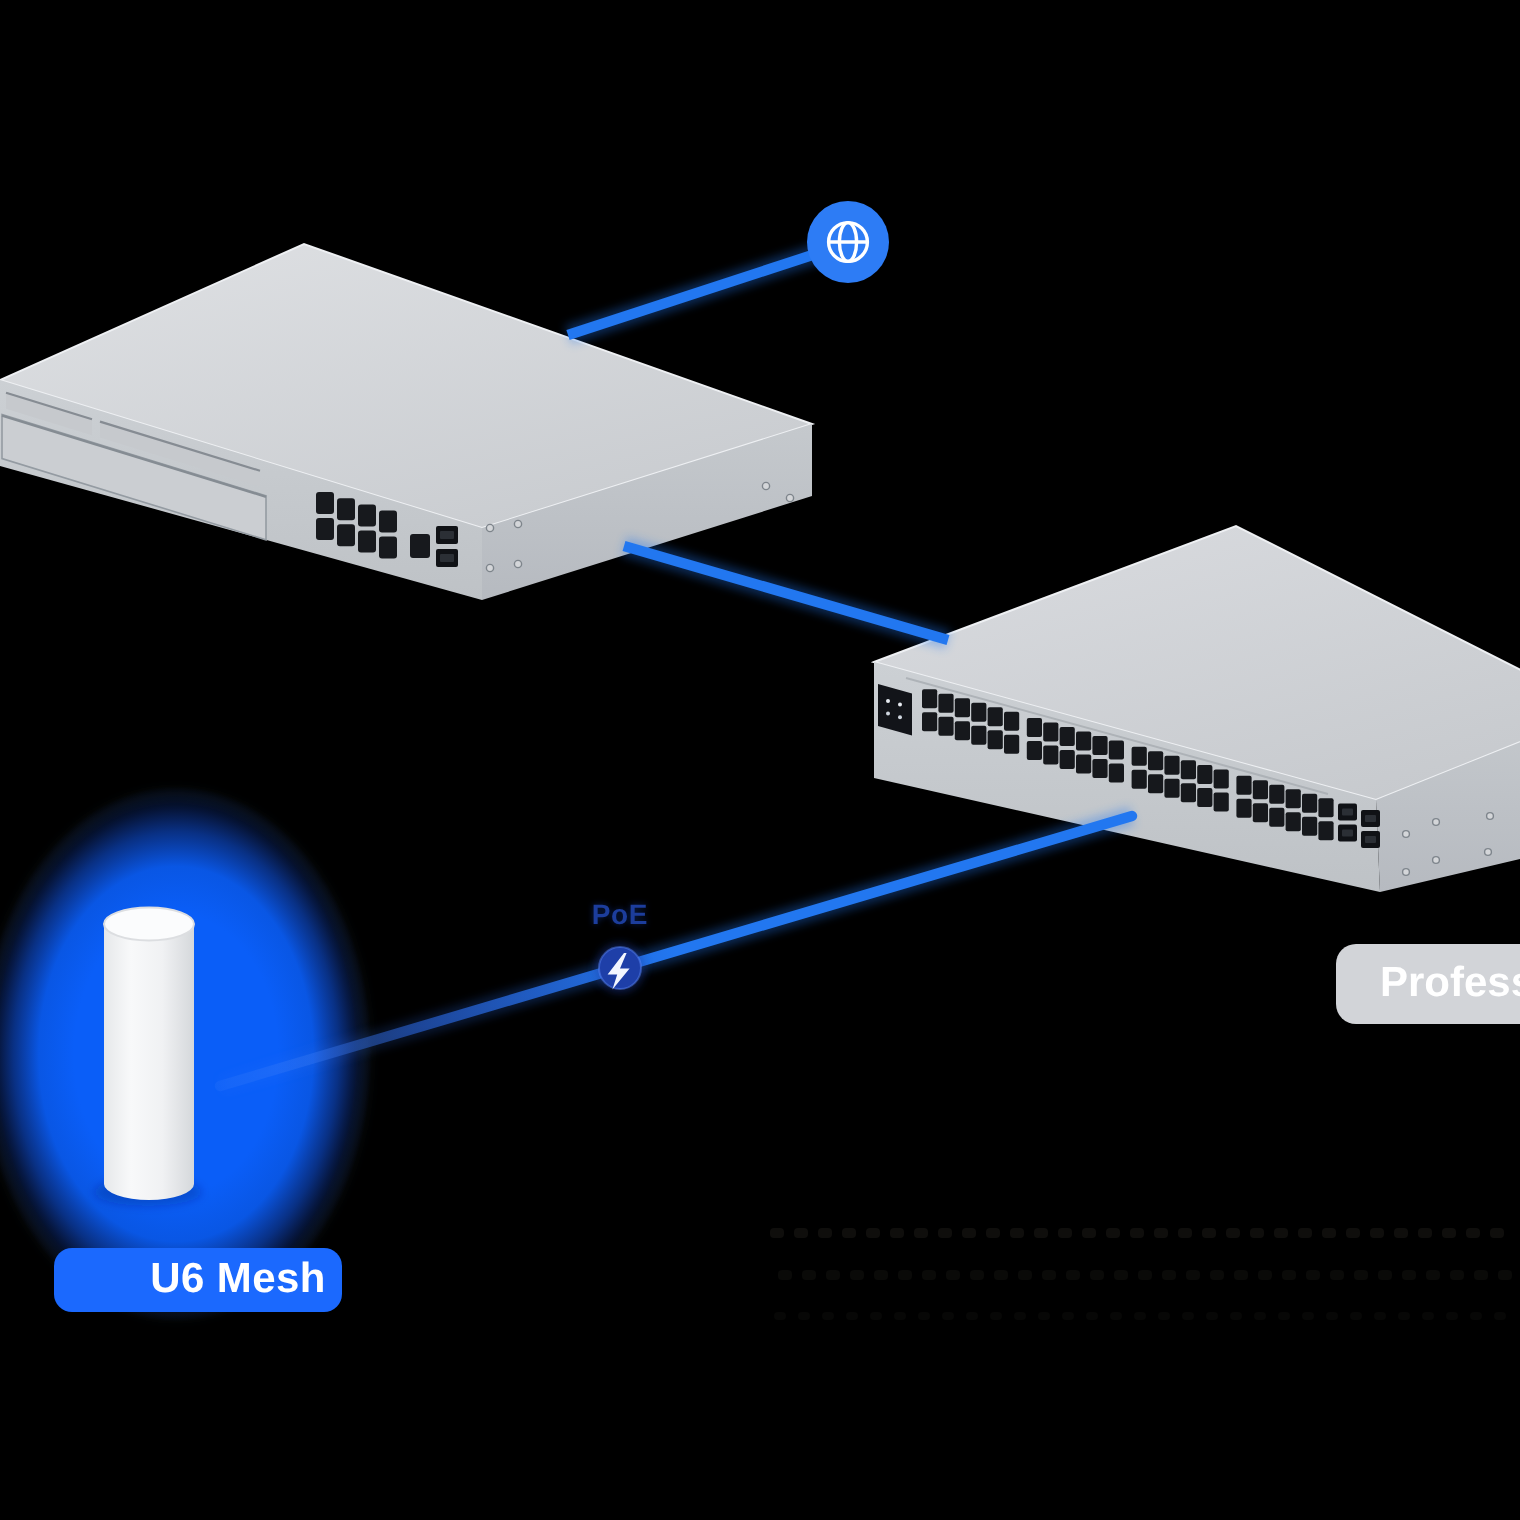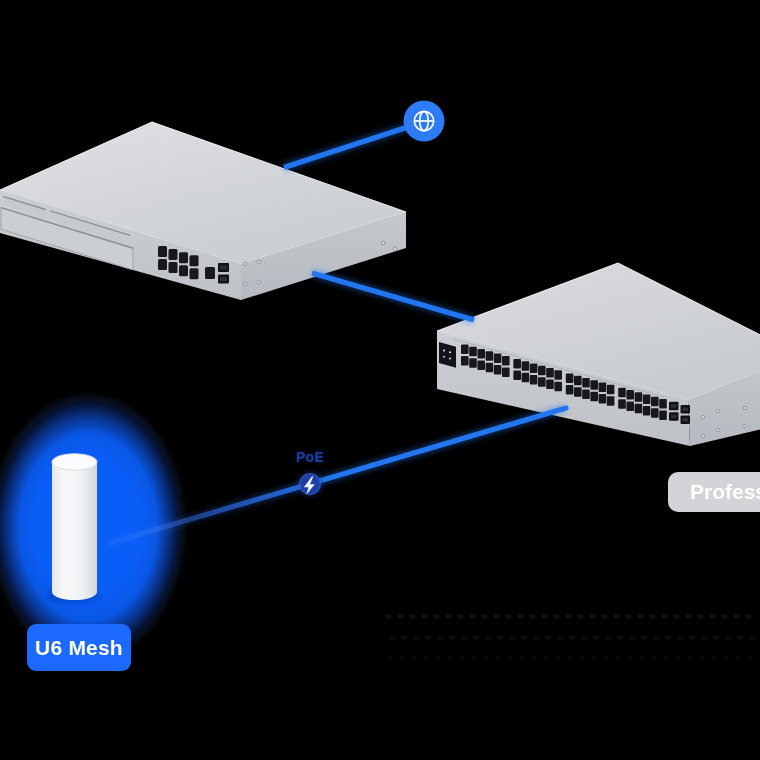--- a/index.html
+++ b/index.html
@@ -6,23 +6,23 @@
   .stage{
     position:relative;width:760px;height:760px;background:#000;
     overflow:hidden;font-family:"Liberation Sans", sans-serif;
   }
   .stage svg{position:absolute;left:0;top:0;}
   .badge{
     position:absolute;font-weight:bold;color:#fff;
     -webkit-font-smoothing:antialiased;
   }
   .u6-badge{
-    left:27px;top:624px;width:104px;height:47px;border-radius:9px;
+    left:27px;top:624px;width:104px;height:32px;border-radius:9px;
     background:#1b69fe;font-size:21px;display:flex;align-items:center;
-    justify-content:center;letter-spacing:.2px;
+    justify-content:center;letter-spacing:.2px;padding-left:40px;
   }
   .pro-badge{
     left:668px;top:472px;width:170px;height:40px;border-radius:10px;
     background:#d2d4d8;font-size:21px;line-height:40px;
     padding-left:22px;box-sizing:border-box;white-space:nowrap;
   }
   .poe-label{
     position:absolute;left:291px;top:449px;width:38px;text-align:center;
     color:#1c3d9c;font-weight:bold;font-size:14px;letter-spacing:.3px;
     text-shadow:0 0 3px rgba(20,60,160,.55);

